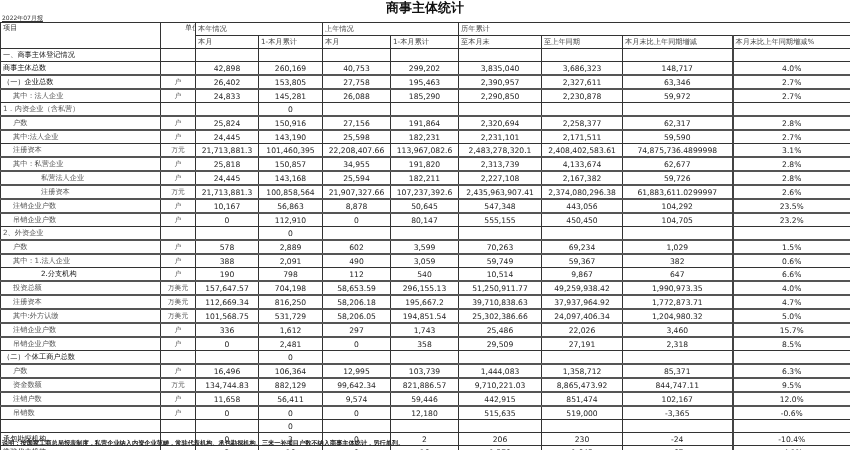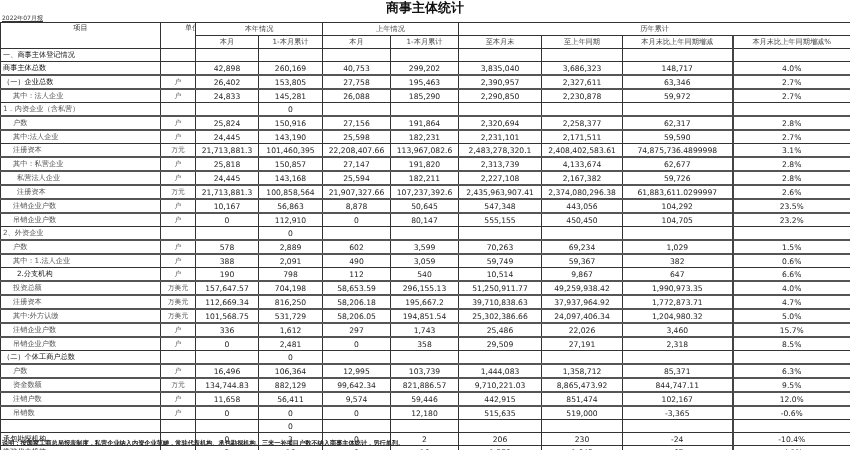--- a/index.html
+++ b/index.html
@@ -1,26 +1,26 @@
 <!DOCTYPE html>
 <html><head>
 <meta charset="utf-8">
 <style>
   html, body { margin:0; padding:0; background:#ffffff; }
   body { width:850px; height:450px; overflow:hidden; font-family:"DejaVu Sans", sans-serif; color:#222; position:relative; }
   .title { position:absolute; left:0; top:0; width:850px; text-align:center; font-size:13px; font-weight:bold; line-height:16px; color:#111; }
   .period { position:absolute; left:2px; top:14px; font-size:6px; color:#333; text-decoration:underline; }
   table { position:absolute; left:0; top:22px; border-collapse:collapse; table-layout:fixed; width:850px; }
   td, th { border:1px solid #333; font-size:7.2px; height:12px; padding:0 2px; white-space:nowrap; overflow:hidden; font-weight:normal; }
-  th { text-align:center; color:#444; }
+  th { text-align:left; color:#444; }
   td.num { text-align:center; font-size:7.6px; color:#222; }
   td.label { text-align:left; color:#555; }
   td.label.bold { font-weight:normal; color:#111; }
   td.label.indent1 { padding-left:12px; }
-  td.label.indent2 { padding-left:16px; }
+  td.label.indent2 { padding-left:40px; }
   td.unit { text-align:center; color:#555; font-size:6.8px; }
   tr.thick td { border-top:2px solid #555; }
   .col-last { border-left:2px solid #444 !important; }
   .note { position:absolute; left:2px; top:439px; font-size:6.2px; font-weight:bold; color:#222; }
 </style>
 </head>
 <body>
 
 <div class="title">商事主体统计</div>
 <div class="period">2022年07月报</div>
@@ -152,21 +152,21 @@
         <td class="num">2,483,278,320.1</td>
         <td class="num">2,408,402,583.61</td>
         <td class="num">74,875,736.4899998</td>
         <td class="num col-last">3.1%</td>
       </tr>
       <tr class="thick">
         <td class="label indent1">其中：私营企业</td>
         <td class="unit">户</td>
         <td class="num">25,818</td>
         <td class="num">150,857</td>
-        <td class="num">27,147</td>
+        <td class="num">34,955</td>
         <td class="num">191,820</td>
         <td class="num">2,313,739</td>
         <td class="num">4,133,674</td>
         <td class="num">62,677</td>
         <td class="num col-last">2.8%</td>
       </tr>
       <tr class="thick">
         <td class="label indent2">私营法人企业</td>
         <td class="unit">户</td>
         <td class="num">24,445</td>

